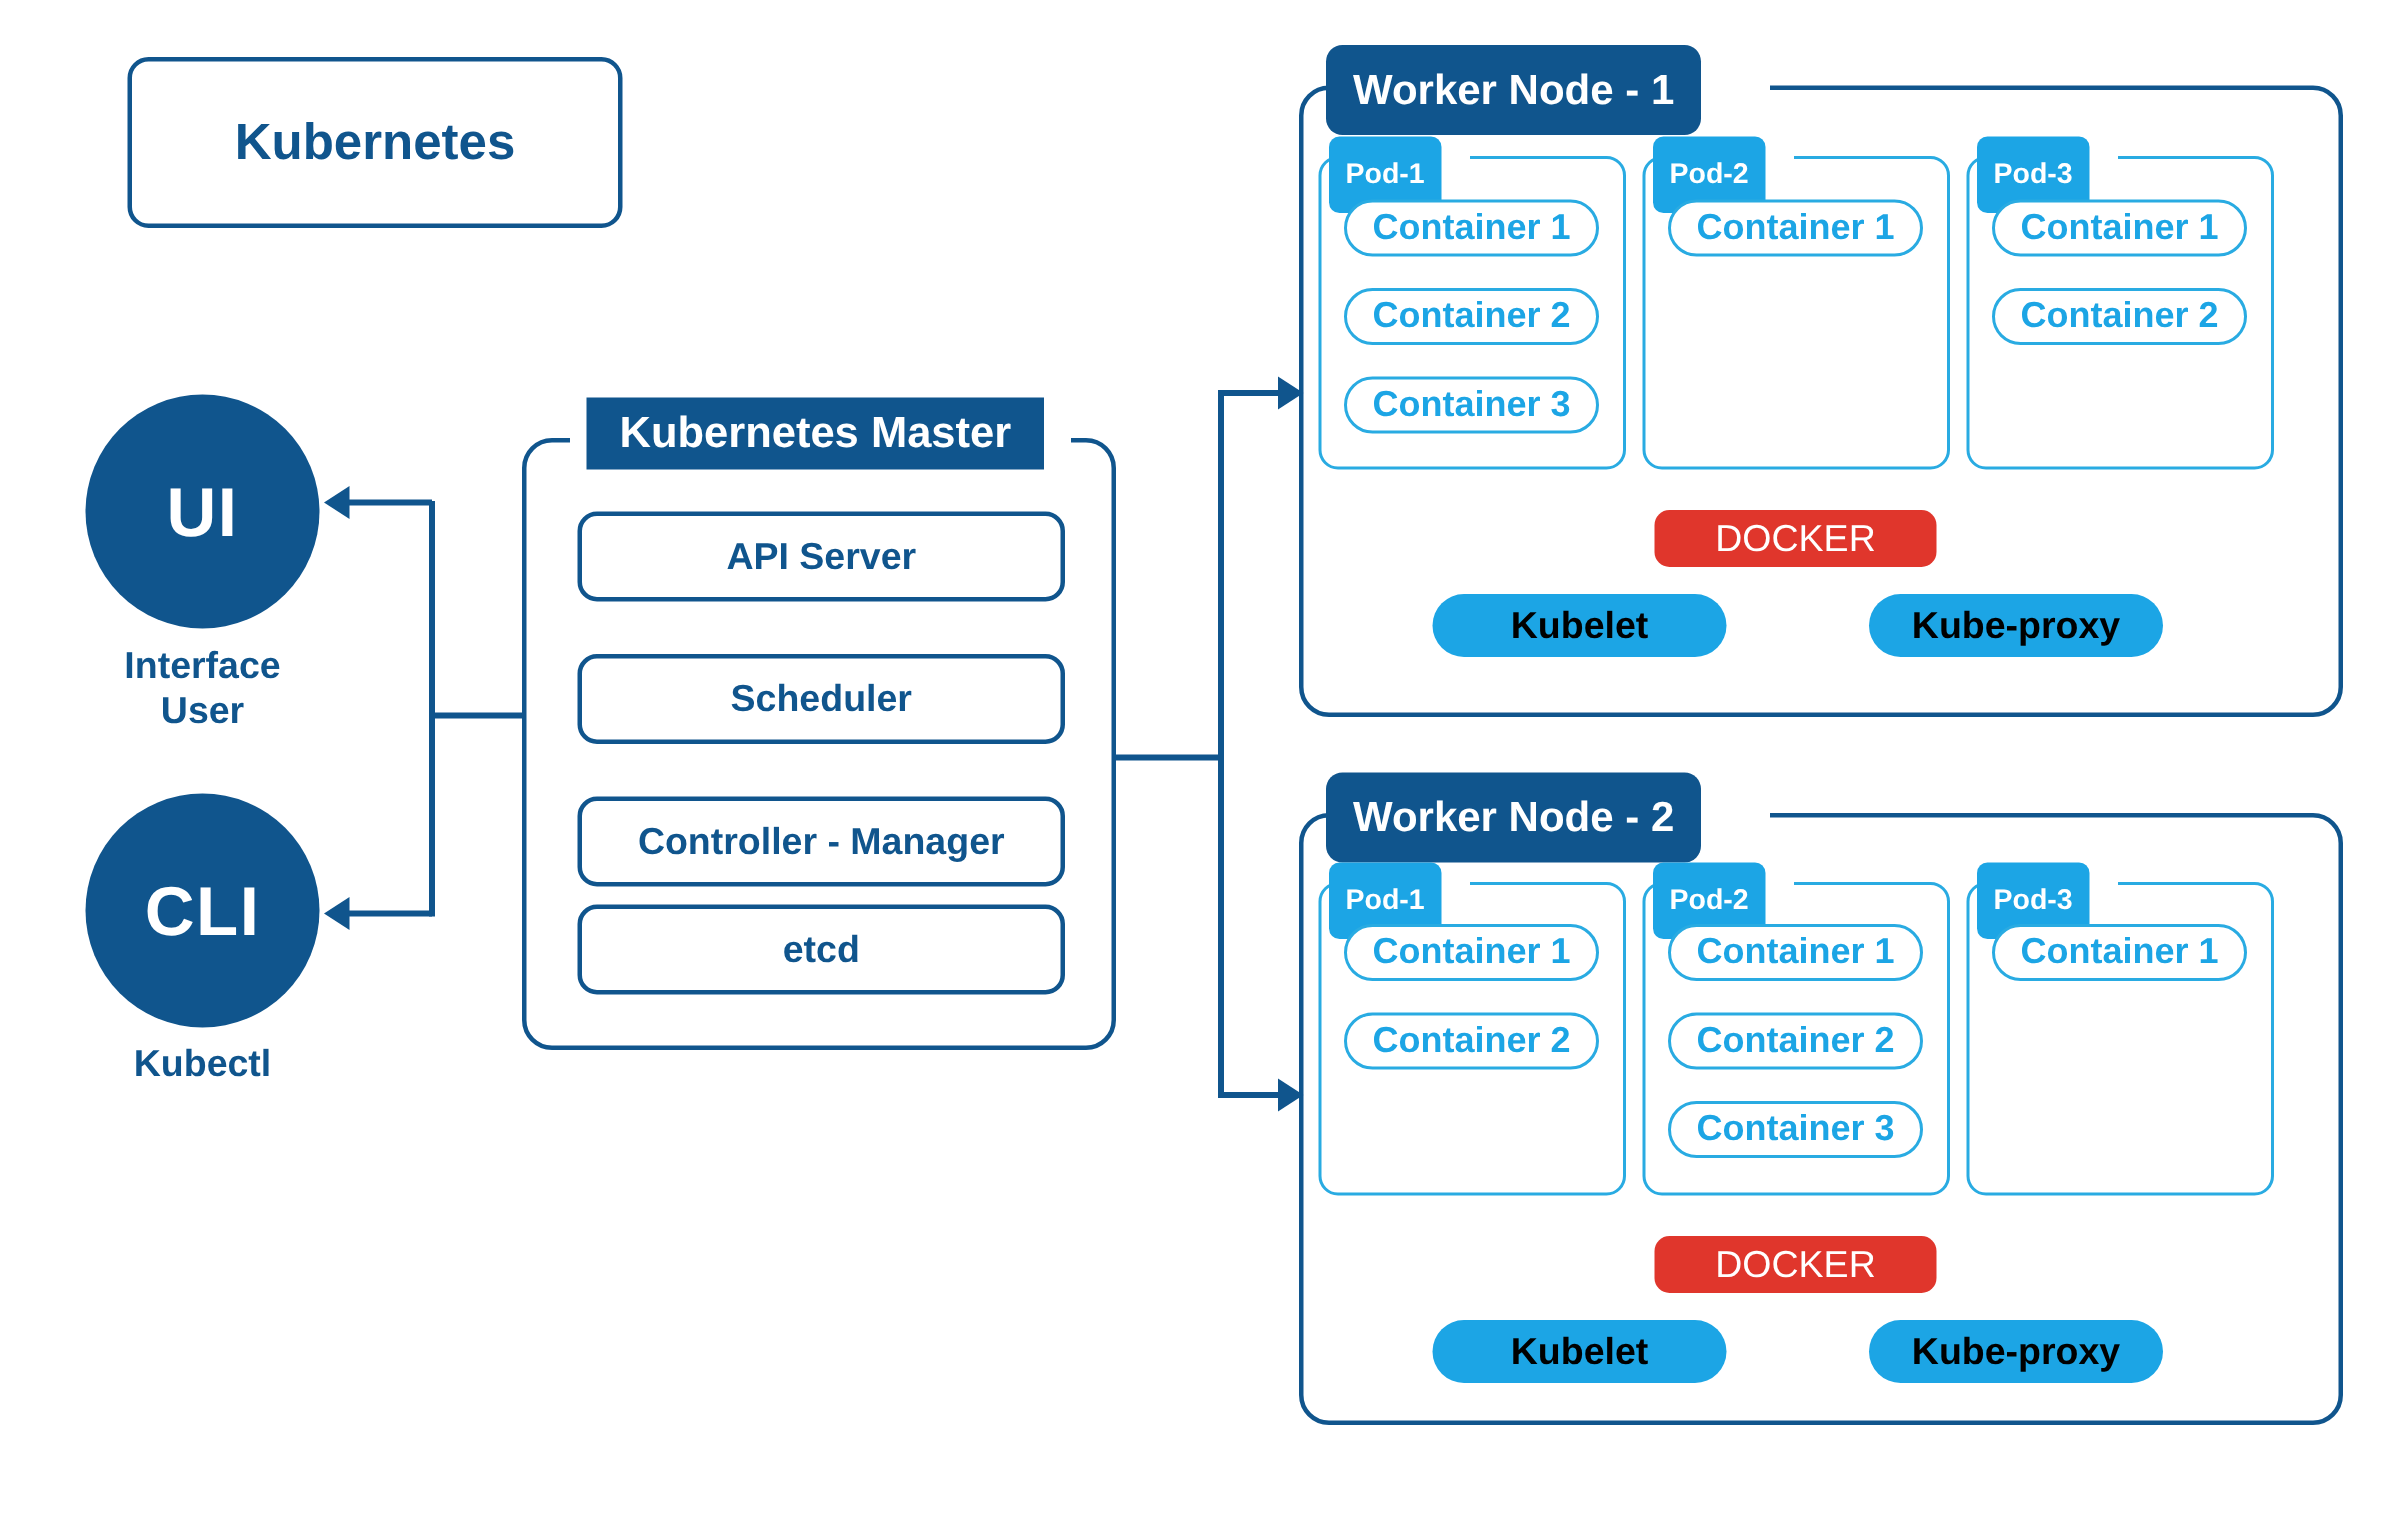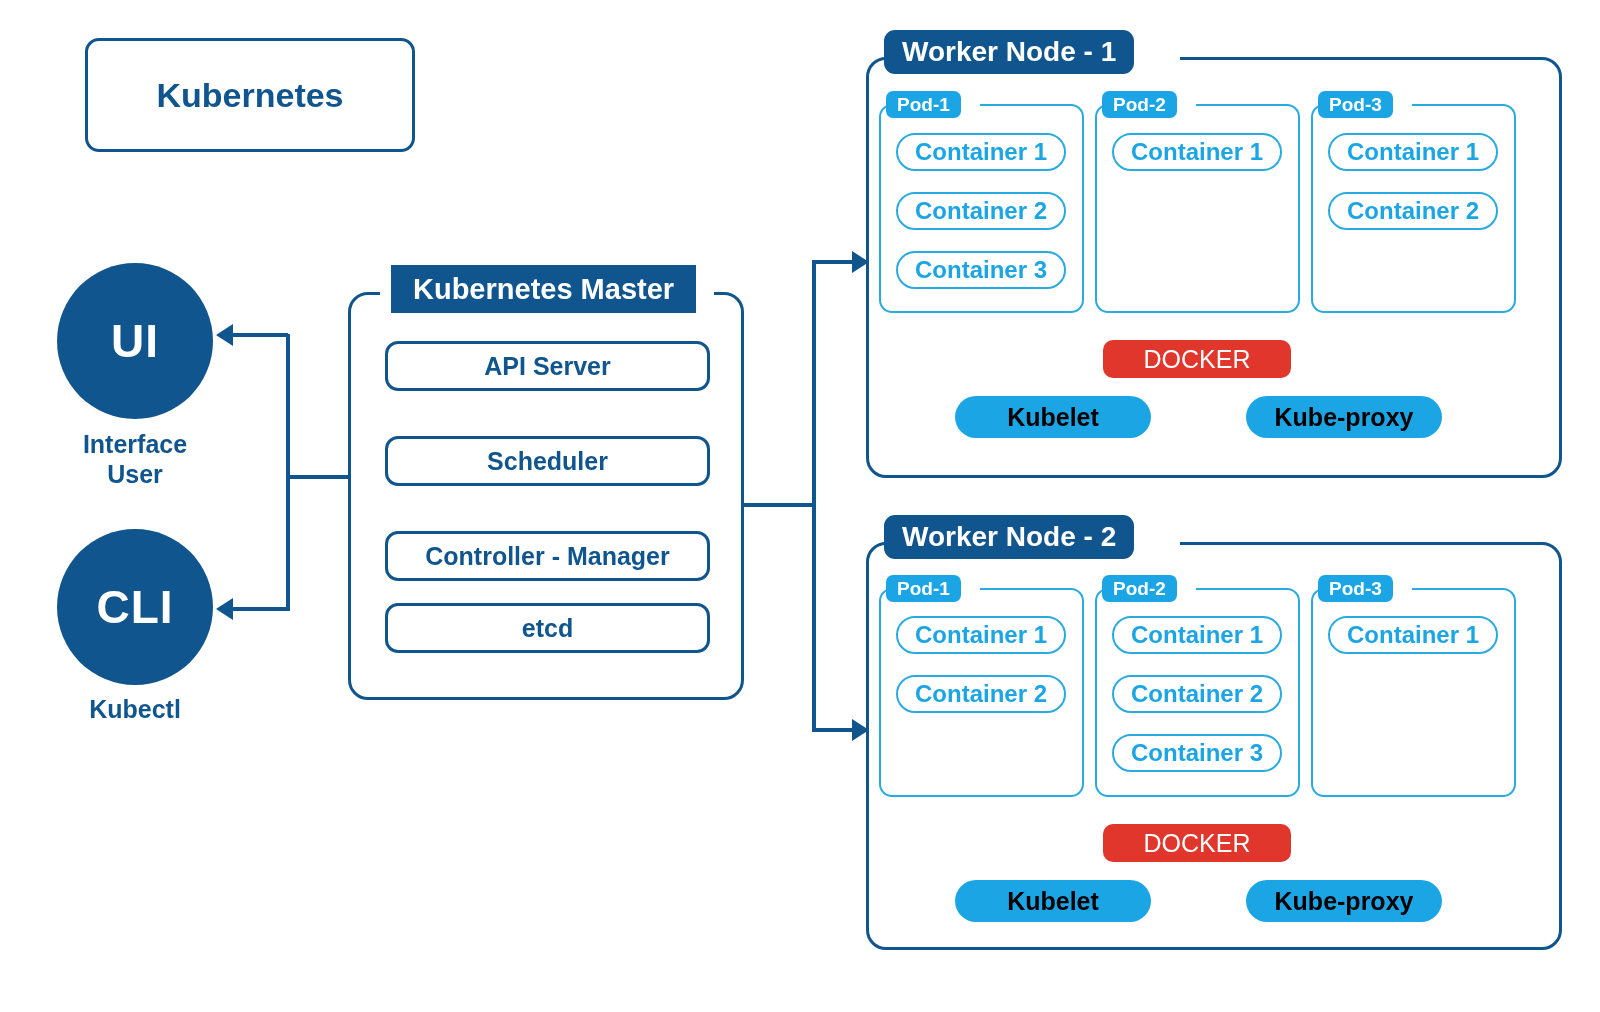--- a/index.html
+++ b/index.html
@@ -98,21 +98,21 @@
     display: flex;
     align-items: center;
     justify-content: center;
     white-space: nowrap;
     margin-left: 12px;
   }
   .master-item {
     position: absolute;
     left: 385px;
     width: 325px;
-    height: 50px;
+    height: 60px;
     border: 3px solid #10558d;
     border-radius: 13px;
     box-sizing: border-box;
     color: #10558d;
     font-size: 25px;
     font-weight: bold;
     display: flex;
     align-items: center;
     justify-content: center;
     background: #ffffff;
@@ -131,21 +131,21 @@
   .worker-notch {
     position: absolute;
     width: 290px;
     height: 10px;
     background: #ffffff;
     left: 890px;
   }
   .worker-badge {
     position: absolute;
     left: 884px;
-    height: 44px;
+    height: 60px;
     padding: 0 18px;
     border-radius: 11px;
     background: #10558d;
     color: #ffffff;
     font-size: 28px;
     font-weight: bold;
     display: flex;
     align-items: center;
     white-space: nowrap;
   }
@@ -159,21 +159,21 @@
     background: transparent;
   }
   .pod-notch {
     position: absolute;
     height: 7px;
     background: #ffffff;
   }
   .pod-badge {
     position: absolute;
     height: 27px;
-    padding: 0 11px;
+    padding: 12px 11px;
     border-radius: 7px;
     background: #1CA5E5;
     color: #ffffff;
     font-size: 19px;
     font-weight: bold;
     display: flex;
     align-items: center;
     white-space: nowrap;
   }
   .container-pill {

